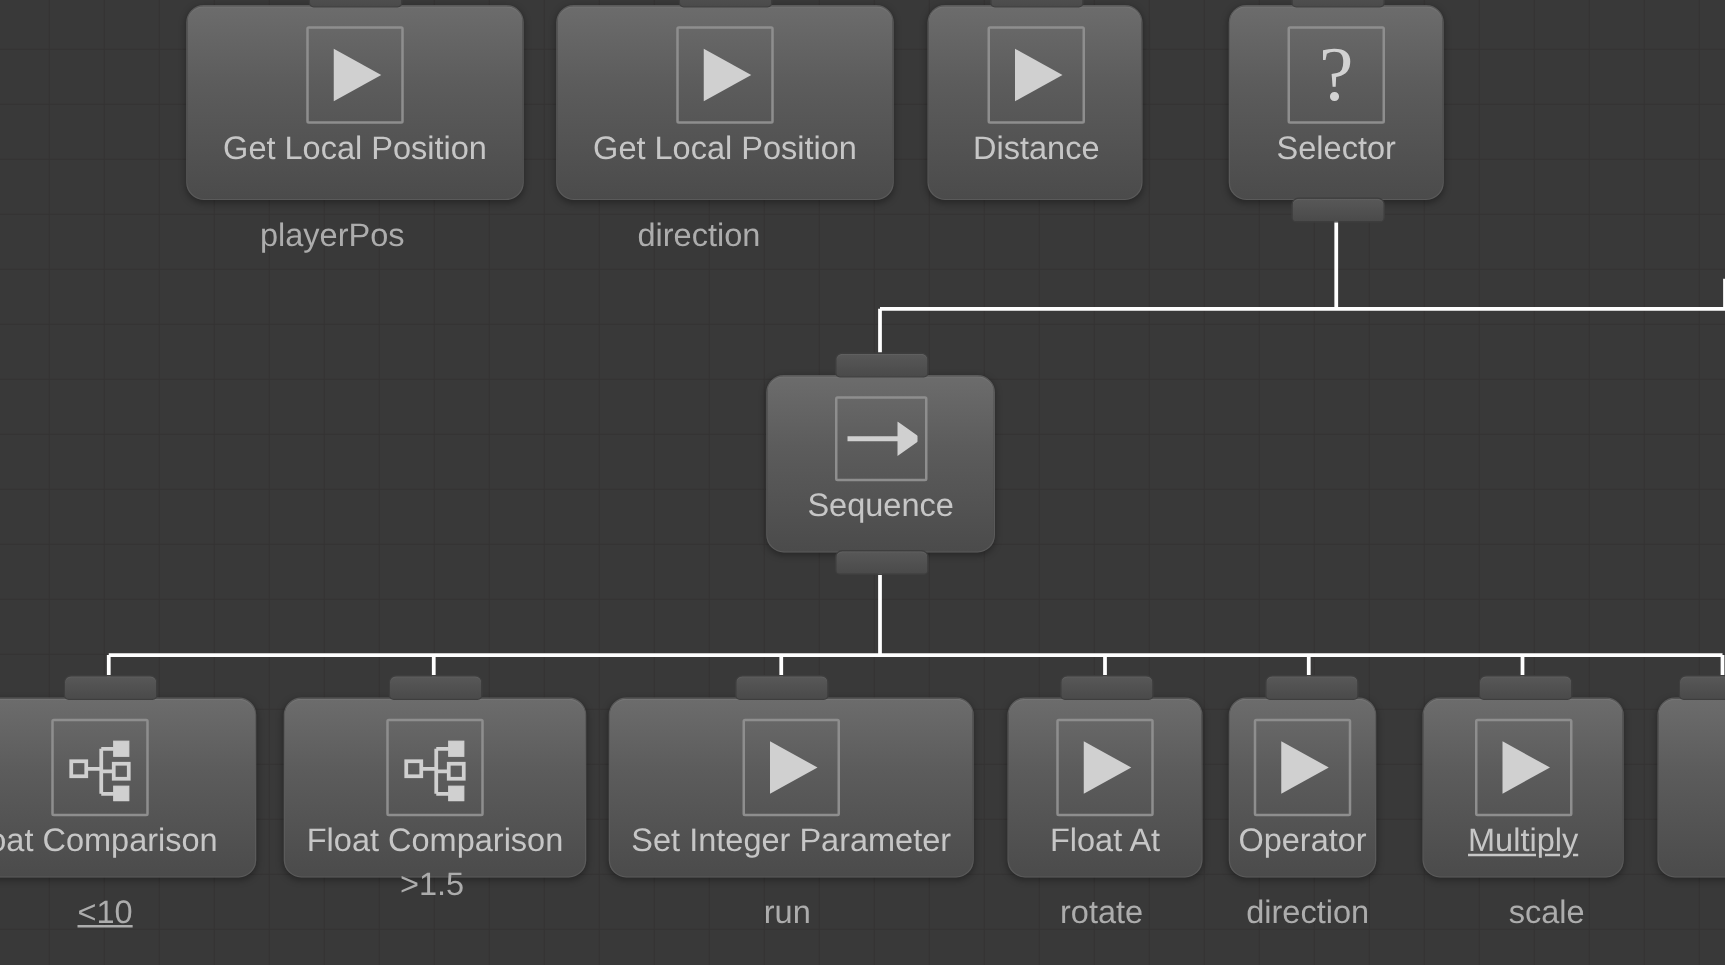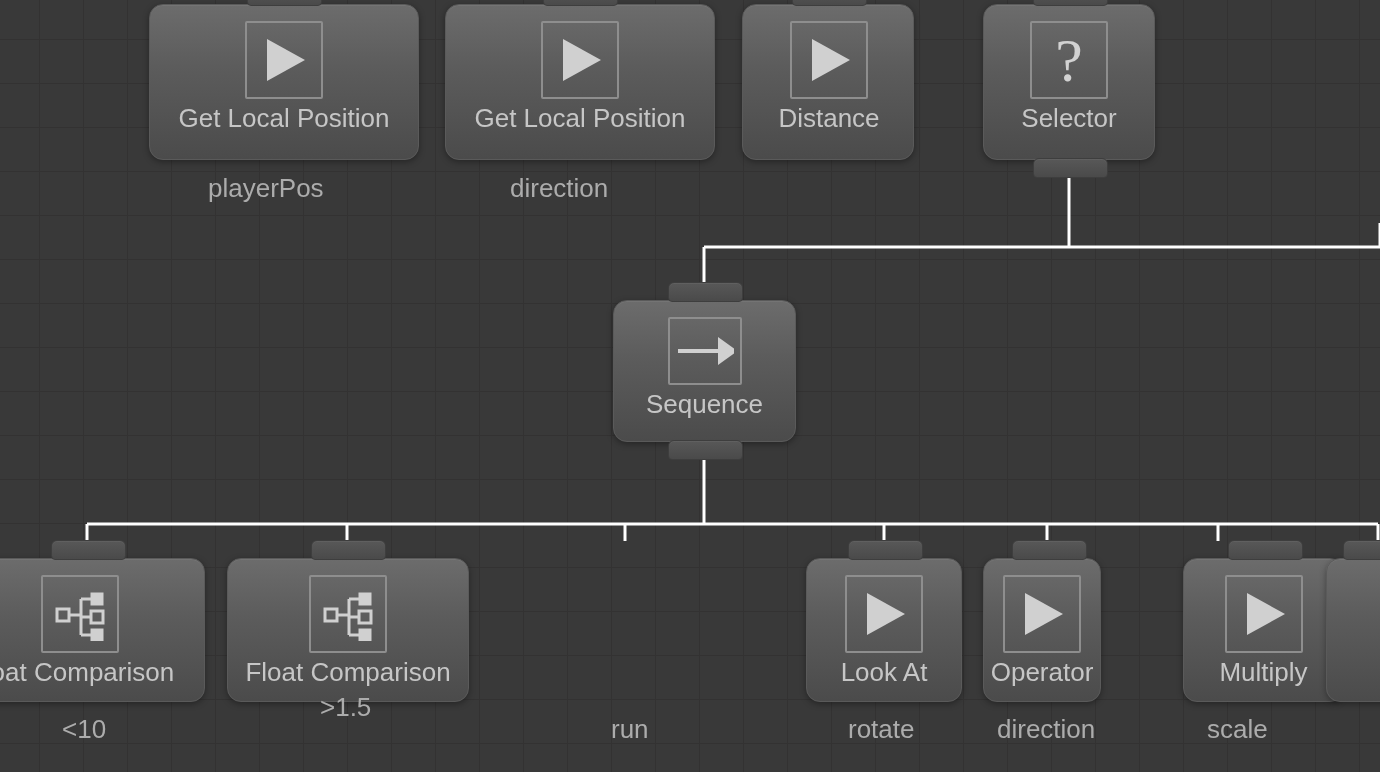--- a/index.html
+++ b/index.html
@@ -167,66 +167,75 @@
       <rect x="38" y="42" width="12" height="12"></rect>
       <line x1="16" y1="28" x2="28" y2="28" stroke-width="3"></line>
       <line x1="28" y1="12" x2="28" y2="48" stroke-width="3"></line>
       <line x1="28" y1="12" x2="38" y2="12" stroke-width="3"></line>
       <line x1="28" y1="30" x2="38" y2="30" stroke-width="3"></line>
       <line x1="28" y1="48" x2="38" y2="48" stroke-width="3"></line>
     </svg>
   </div>
   <div class="title">loat Comparison</div>
 </div>
-<div class="subtitle" style="left:62px; top:714px;">&lt;10</div>
+<div class="subtitle" style="left:62px; top:714px;text-decoration:underline;">&lt;10</div>
 
 <div class="node" style="left:227px; top:558px; width:242px; height:144px;">
   <div class="tab top" style="left:83px; width:75px;"></div>
   <div class="iconbox">
     <svg width="54" height="54" viewBox="0 0 54 54" class="tree-ico">
       <rect x="4" y="22" width="12" height="12" fill="none" stroke-width="3"></rect>
       <rect x="38" y="6" width="12" height="12"></rect>
       <rect x="38" y="24" width="12" height="12" fill="none" stroke-width="3"></rect>
       <rect x="38" y="42" width="12" height="12"></rect>
       <line x1="16" y1="28" x2="28" y2="28" stroke-width="3"></line>
       <line x1="28" y1="12" x2="28" y2="48" stroke-width="3"></line>
       <line x1="28" y1="12" x2="38" y2="12" stroke-width="3"></line>
       <line x1="28" y1="30" x2="38" y2="30" stroke-width="3"></line>
       <line x1="28" y1="48" x2="38" y2="48" stroke-width="3"></line>
     </svg>
   </div>
   <div class="title">Float Comparison</div>
 </div>
 <div class="subtitle" style="left:320px; top:692px;">&gt;1.5</div>
 
+<div class="node" style="left:487px; top:558px; width:292px; height:144px;">
+  <div class="tab top" style="left:100px; width:75px;"></div>
+  <div class="iconbox">
+    <svg width="50" height="50" viewBox="0 0 50 50">
+          <polygon class="play-tri" points="8,4 46,25 8,46"></polygon>
+        </svg>
+  </div>
+  <div class="title">Set Integer Parameter</div>
+</div>
 <div class="subtitle" style="left:611px; top:714px;">run</div>
 
 <div class="node" style="left:806px; top:558px; width:156px; height:144px;">
   <div class="tab top" style="left:41px; width:75px;"></div>
   <div class="iconbox">
     <svg width="50" height="50" viewBox="0 0 50 50">
           <polygon class="play-tri" points="8,4 46,25 8,46"></polygon>
         </svg>
   </div>
-  <div class="title">Look At</div>
+  <div class="title">Float At</div>
 </div>
 <div class="subtitle" style="left:848px; top:714px;">rotate</div>
 
 <div class="node" style="left:983px; top:558px; width:118px; height:144px; padding:10px 8px 12px;">
   <div class="tab top" style="left:28px; width:75px;"></div>
   <div class="iconbox">
     <svg width="50" height="50" viewBox="0 0 50 50">
           <polygon class="play-tri" points="8,4 46,25 8,46"></polygon>
         </svg>
   </div>
   <div class="title">Operator</div>
 </div>
 <div class="subtitle" style="left:997px; top:714px;">direction</div>
 
-<div class="node" style="left:1183px; top:558px; width:161px; height:144px;">
+<div class="node" style="left:1138px; top:558px; width:161px; height:144px;text-decoration:underline;">
   <div class="tab top" style="left:44px; width:75px;"></div>
   <div class="iconbox">
     <svg width="50" height="50" viewBox="0 0 50 50">
           <polygon class="play-tri" points="8,4 46,25 8,46"></polygon>
         </svg>
   </div>
   <div class="title">Multiply</div>
 </div>
 <div class="subtitle" style="left:1207px; top:714px;">scale</div>
 

